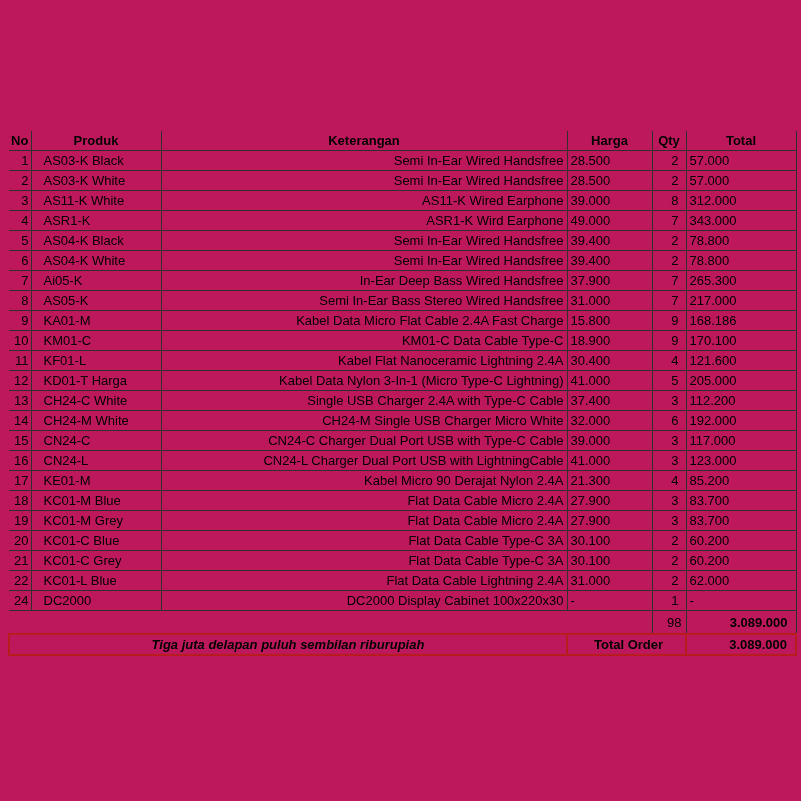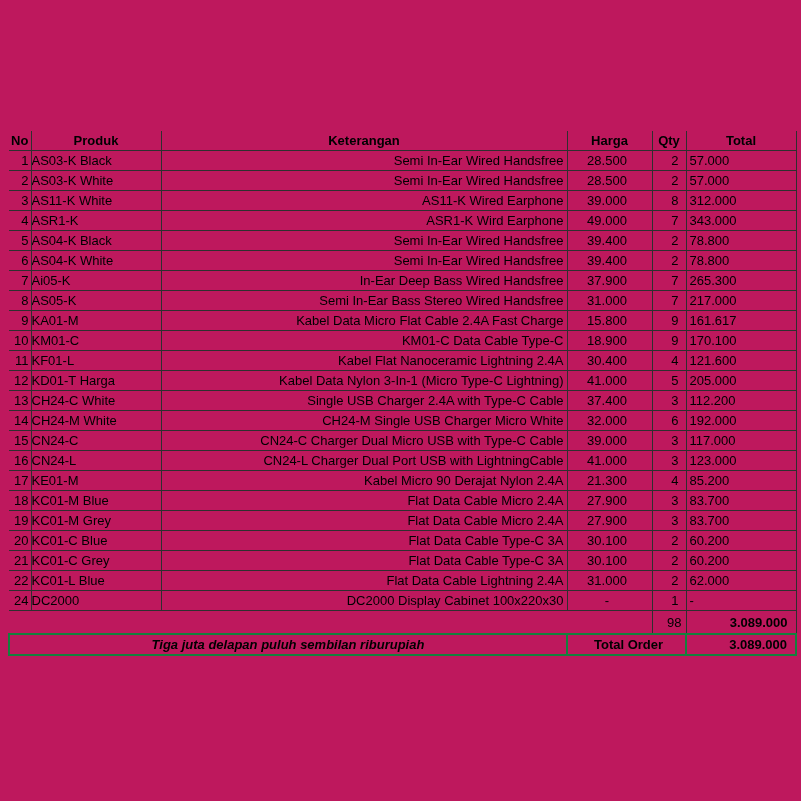--- a/index.html
+++ b/index.html
@@ -40,35 +40,35 @@
     height: 19px;
     padding: 0 3px;
     overflow: hidden;
     white-space: nowrap;
     vertical-align: middle;
   }
   
   thead th { border-top: none; font-weight: bold; text-align: center; padding: 0 2px; }
   th:first-child, td.first { border-left: none; }
   td.cell-no    { text-align: right; padding-right: 2px; }
-  td.cell-prod  { text-align: left;  padding-left: 0; }
+  td.cell-prod  { text-align: left;  padding-left: 12px; }
   td.cell-ket   { text-align: right;  padding-left: 5px; }
-  td.cell-harga { text-align: center; padding-right: 8px; margin-top: 12px; }
+  td.cell-harga { text-align: left; padding-right: 8px; margin-top: 12px; }
   td.cell-qty   { text-align: right; padding-right: 7px; }
   td.cell-total { text-align: left; padding-right: 8px; }
 
   
   tr.subtotal-row td { height: 22px; }
   td.no-borders { border: none; border-top: 1px solid #2f2f2f; }
   td.sub-qty   { font-weight: normal; text-align: right; padding-right: 4px; }
   td.sub-total { font-weight: bold; text-align: right; padding-right: 8px; }
 
   
   tr.footer-row td {
-    border: 2px solid #15803d;
+    border: 2px solid #b91c1c;
     height: 19px;
     font-weight: bold;
   }
   td.footer-words { text-align: center; font-style: italic; }
   td.footer-label { text-align: left; padding-left: 26px; }
   td.footer-total { text-align: right; padding-right: 8px; }
 </style>
 </head>
 <body>
 
@@ -156,21 +156,21 @@
     <td class="cell-harga">31.000</td>
     <td class="cell-qty">7</td>
     <td class="cell-total">217.000</td>
   </tr>
         <tr>
     <td class="cell-no first">9</td>
     <td class="cell-prod">KA01-M</td>
     <td class="cell-ket">Kabel Data Micro Flat Cable 2.4A Fast Charge</td>
     <td class="cell-harga">15.800</td>
     <td class="cell-qty">9</td>
-    <td class="cell-total">161.617</td>
+    <td class="cell-total">168.186</td>
   </tr>
         <tr>
     <td class="cell-no first">10</td>
     <td class="cell-prod">KM01-C</td>
     <td class="cell-ket">KM01-C Data Cable Type-C</td>
     <td class="cell-harga">18.900</td>
     <td class="cell-qty">9</td>
     <td class="cell-total">170.100</td>
   </tr>
         <tr>
@@ -201,21 +201,21 @@
     <td class="cell-no first">14</td>
     <td class="cell-prod">CH24-M White</td>
     <td class="cell-ket">CH24-M Single USB Charger Micro White</td>
     <td class="cell-harga">32.000</td>
     <td class="cell-qty">6</td>
     <td class="cell-total">192.000</td>
   </tr>
         <tr>
     <td class="cell-no first">15</td>
     <td class="cell-prod">CN24-C</td>
-    <td class="cell-ket">CN24-C Charger Dual Micro USB with Type-C Cable</td>
+    <td class="cell-ket">CN24-C Charger Dual Port USB with Type-C Cable</td>
     <td class="cell-harga">39.000</td>
     <td class="cell-qty">3</td>
     <td class="cell-total">117.000</td>
   </tr>
         <tr>
     <td class="cell-no first">16</td>
     <td class="cell-prod">CN24-L</td>
     <td class="cell-ket">CN24-L Charger Dual Port USB with LightningCable</td>
     <td class="cell-harga">41.000</td>
     <td class="cell-qty">3</td>

